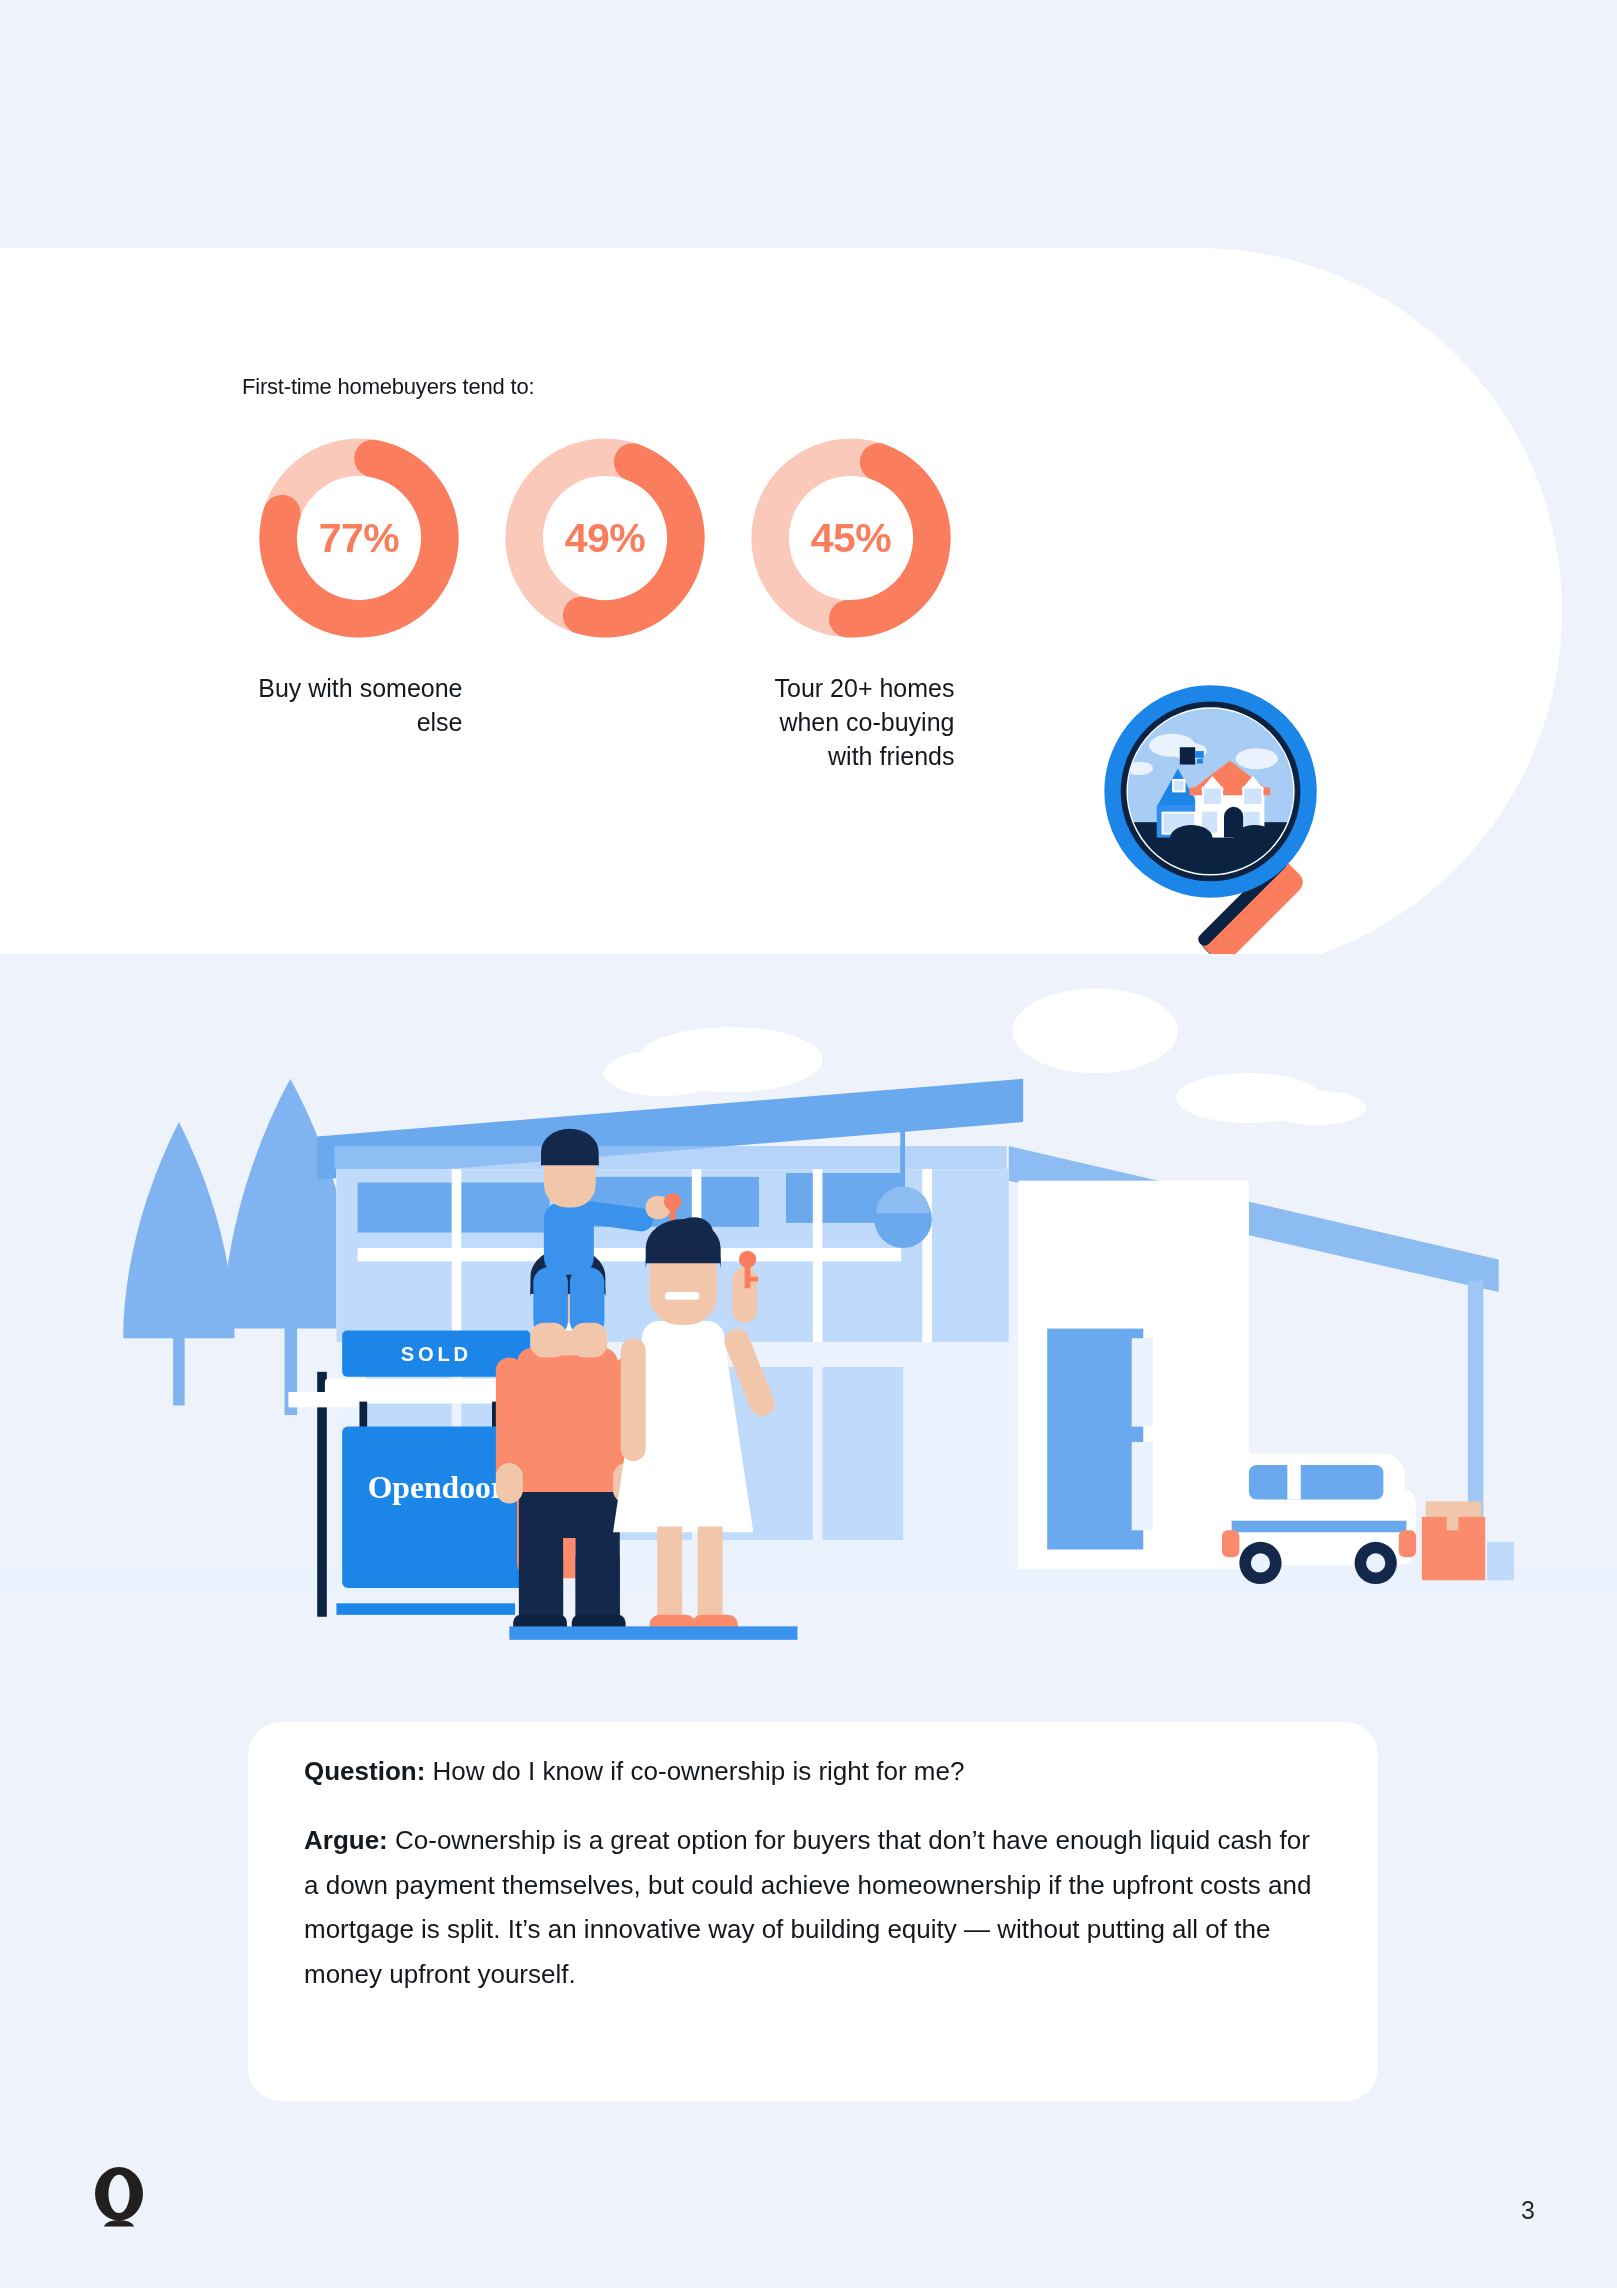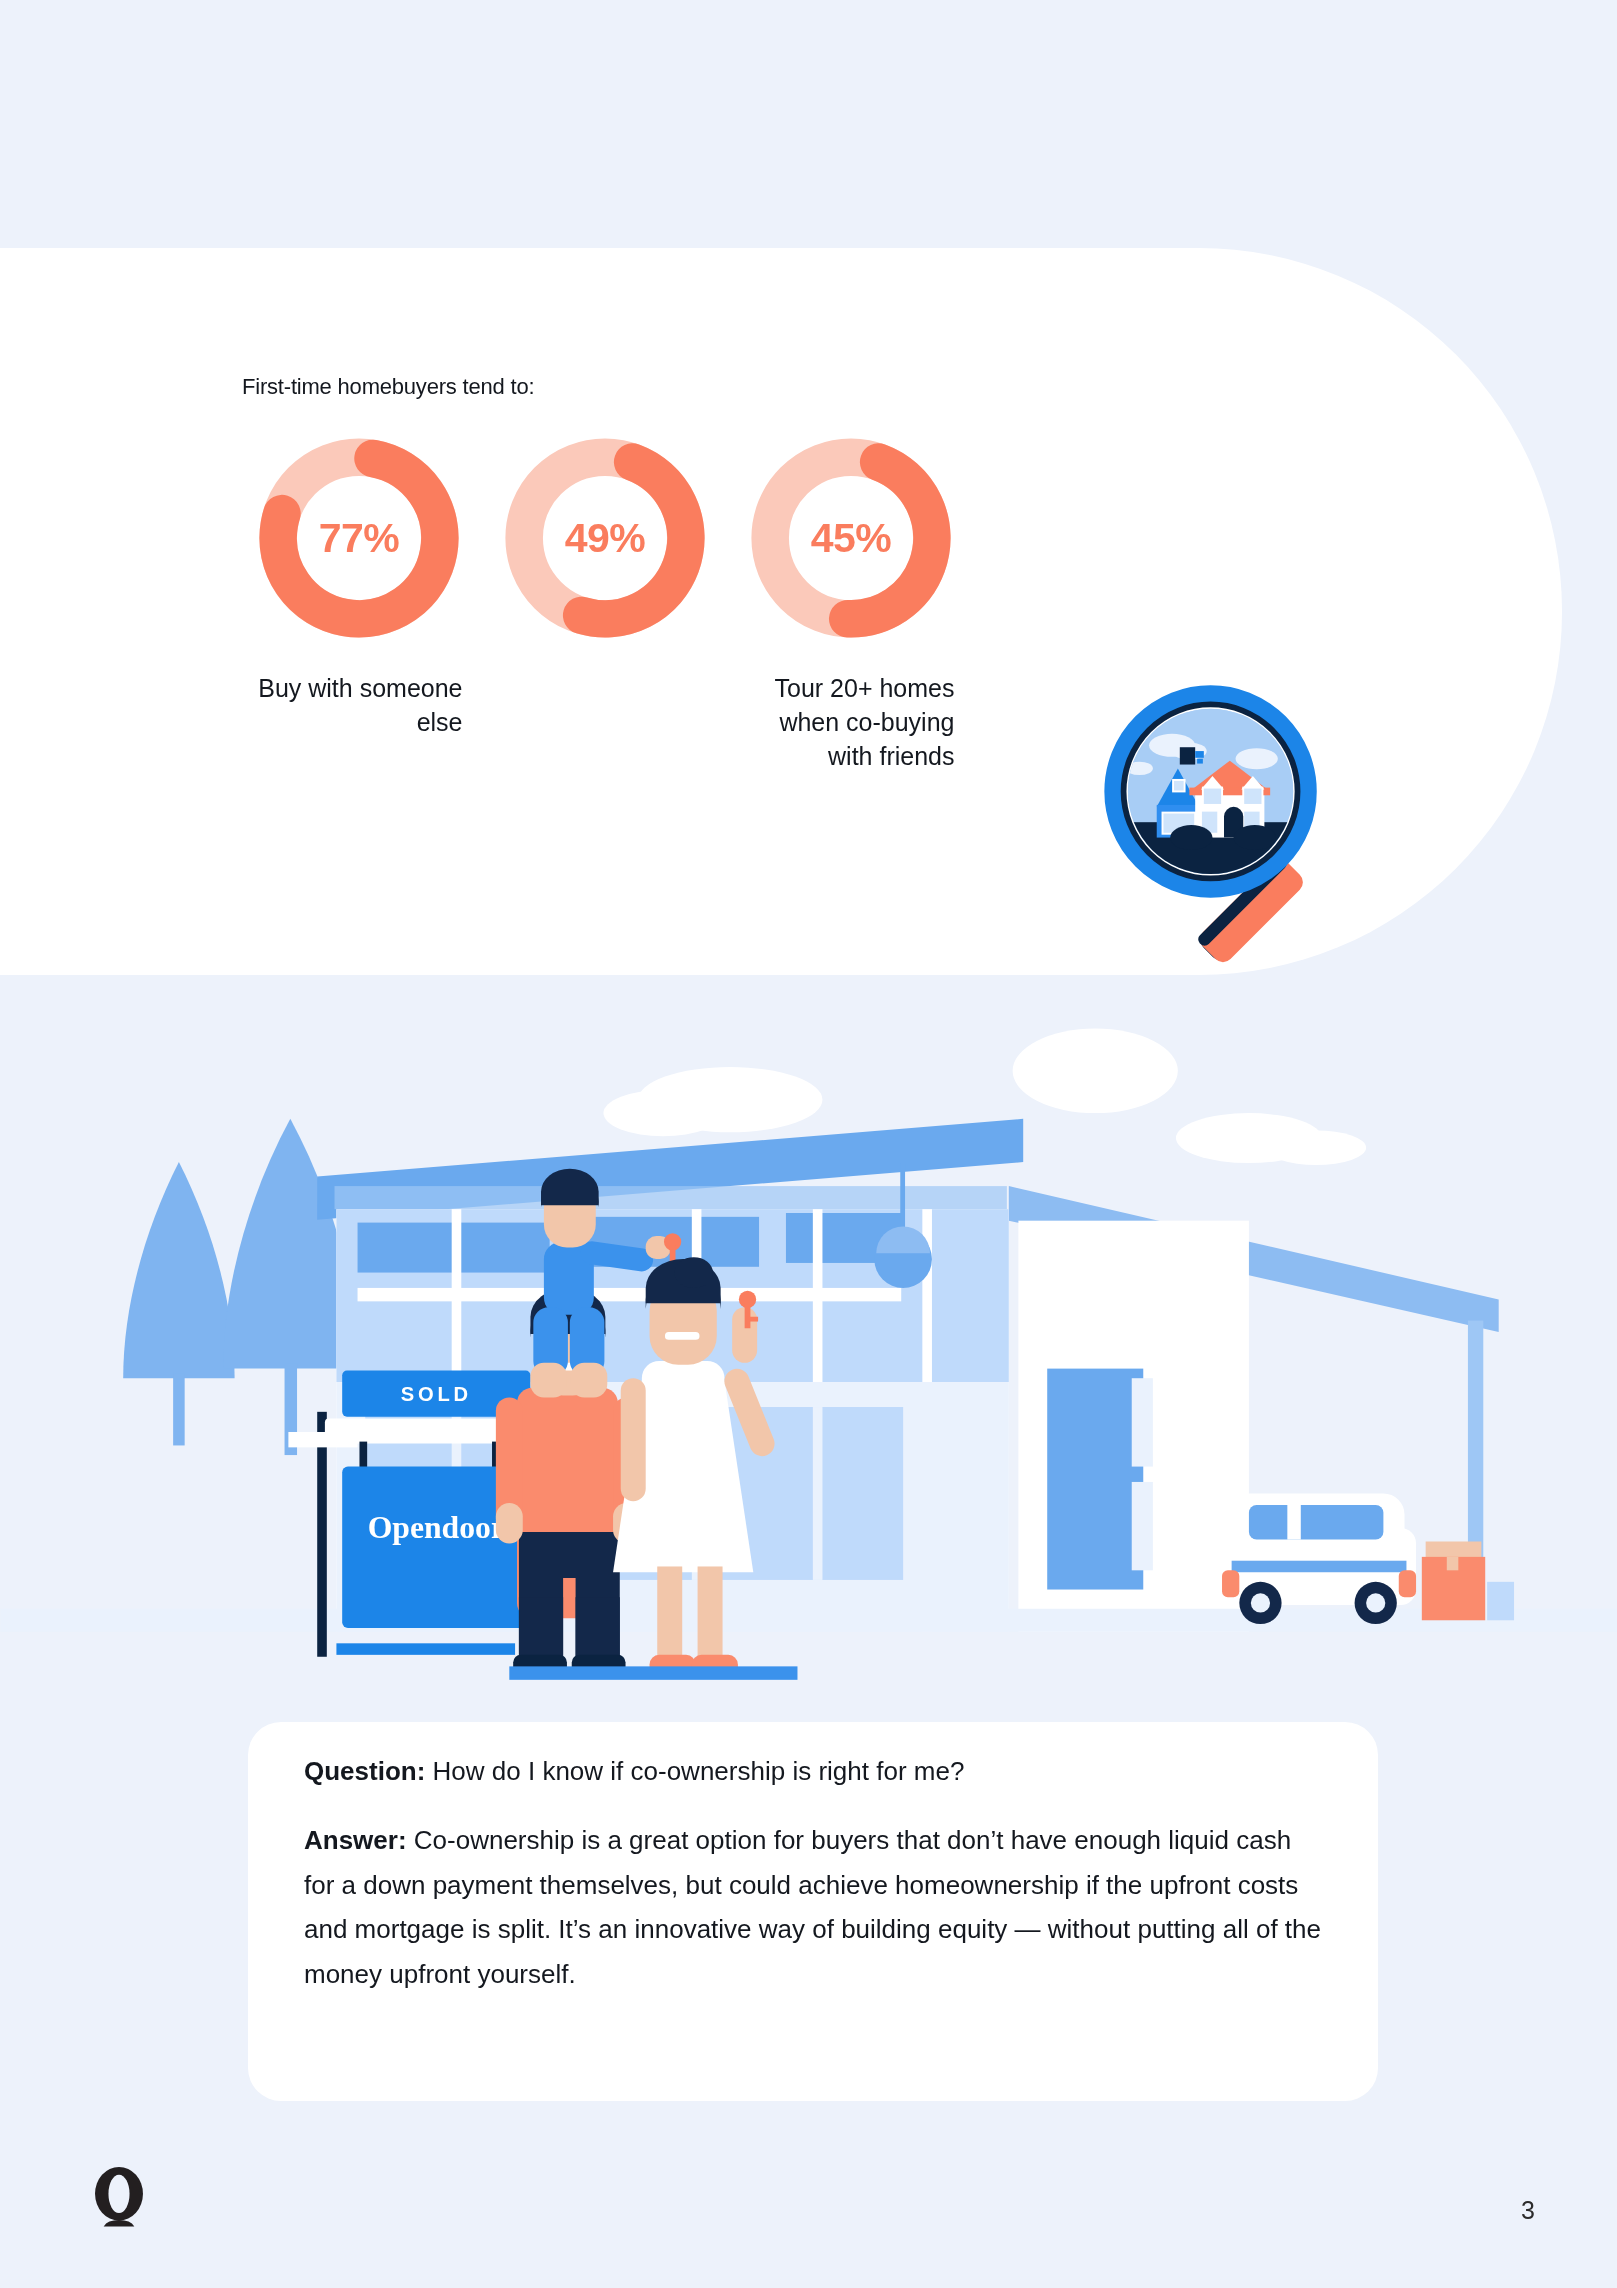--- a/index.html
+++ b/index.html
@@ -36,21 +36,21 @@
   .donut-caption {
     margin-top: 31px; text-align: right;
     font-size: 25px; line-height: 1.36; color: #14181f;
     max-width: 207px;
   }
 
   
   .magnifier { position: absolute; left: 1076px; top: 428px; width: 346px; height: 327px; }
 
   
-  .scene { position: absolute; left: 0; top: 994px; width: 1618px; height: 730px; }
+  .scene { position: absolute; left: 0; top: 954px; width: 1618px; height: 730px; }
 
   
   .qa-card {
     position: absolute; left: 248px; top: 1722px;
     width: 1130px; height: 379px;
     background: #ffffff; border-radius: 33px;
   }
   .qa-inner { padding: 30px 56px; }
   .qa-q { font-size: 26px; color: #14181f; line-height: 1.5; margin-bottom: 27px; }
   .qa-a { font-size: 26px; color: #14181f; line-height: 1.72; }
@@ -334,21 +334,21 @@
       </g>
     </svg>
   </div>
 
   <div class="qa-card">
     <div class="qa-inner">
       <p class="qa-q">
         <span class="qa-lbl">Question:</span><span> How do I know if co-ownership is right for me?</span>
       </p>
       <p class="qa-a">
-        <span class="qa-lbl">Answer:</span><span> Co-ownership is a great option for buyers that don’t have enough liquid cash for a down payment themselves, but could achieve homeownership if the upfront costs and mortgage is split. It’s an innovative way of building equity — without putting all of the money upfront yourself.</span>
+        <span class="qa-lbl">Argue:</span><span> Co-ownership is a great option for buyers that don’t have enough liquid cash for a down payment themselves, but could achieve homeownership if the upfront costs and mortgage is split. It’s an innovative way of building equity — without putting all of the money upfront yourself.</span>
       </p>
     </div>
   </div>
 
   <div class="logo">
     <svg width="54" height="69" viewBox="0 0 56 72" aria-hidden="true">
       <ellipse cx="28" cy="28" rx="25" ry="28" fill="#231f20"></ellipse>
       <ellipse cx="28" cy="28" rx="11" ry="20" fill="#edf2fb"></ellipse>
       <path d="M12 62 a17 10 0 0 1 32 0 Z" fill="#231f20"></path>
     </svg>

